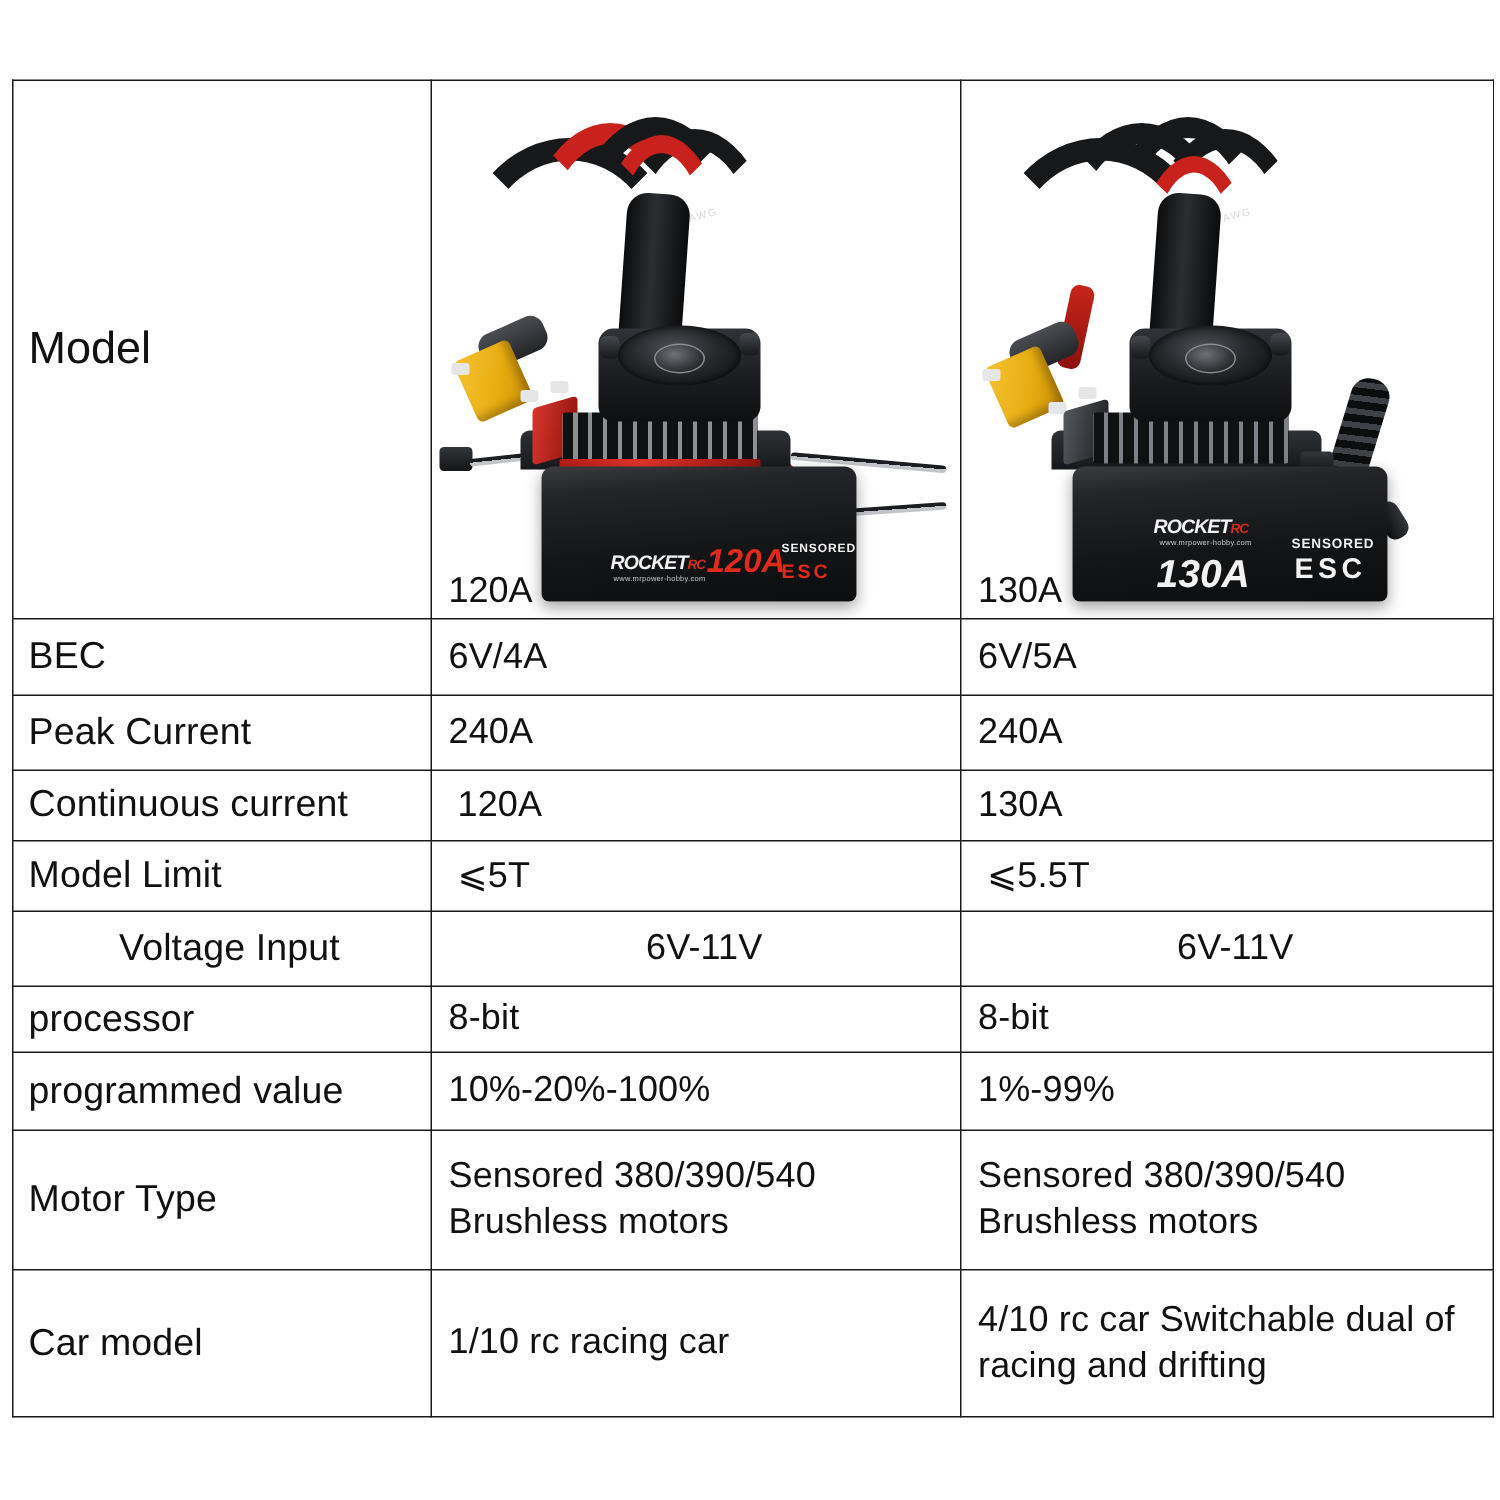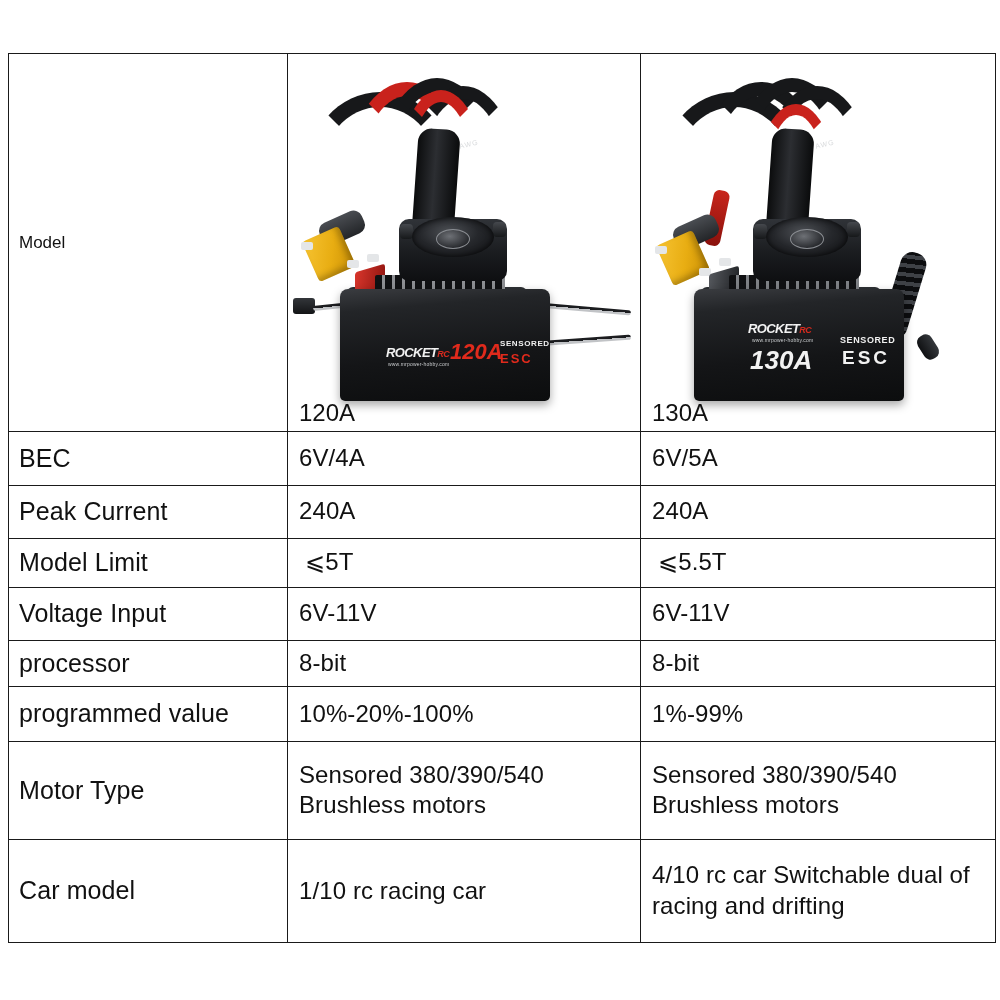--- a/index.html
+++ b/index.html
@@ -45,21 +45,21 @@
     font-size: 24px;
     padding-left: 11px;
     line-height: 1.28;
     letter-spacing: .1px;
   }
   .val.indent { padding-left: 17px; }
 
   
   td.model-cell { height: 358px; }
   .model-lbl {
-    font-size: 17px;
+    font-size: 30px;
     padding-left: 10px;
   }
   .photo-cell {
     position: relative;
     height: 358px;
     overflow: hidden;
   }
   .photo-caption {
     position: absolute;
     left: 11px;
@@ -116,24 +116,24 @@
     position: absolute;
     width: 12px;
     height: 8px;
     background: #e4e6e8;
     border-radius: 2px;
   }
 
   
   .body-box {
     position: absolute;
-    left: 41px;
+    left: 62px;
     bottom: 8px;
     width: 210px;
-    height: 112px;
+    height: 90px;
     background: linear-gradient(175deg, #3a3c40 0%, #232528 18%, #141517 60%, #0c0d0e 100%);
     border-radius: 8px 8px 5px 5px;
     box-shadow: 0 4px 10px rgba(0,0,0,.35);
   }
   .body-top-face {
     position: absolute;
     left: 48px;
     bottom: 96px;
     width: 180px;
     height: 26px;
@@ -453,34 +453,45 @@
           <div class="lbl">Peak Current</div>
         </td>
     <td>
           <div class="val">240A</div>
         </td>
     <td>
           <div class="val">240A</div>
         </td>
   </tr>
 
-
   <tr style="height:47px;">
     <td>
+          <div class="lbl">Continuous current</div>
+        </td>
+    <td>
+          <div class="val indent">120A</div>
+        </td>
+    <td>
+          <div class="val">130A</div>
+        </td>
+  </tr>
+
+  <tr style="height:47px;">
+    <td>
           <div class="lbl">Model Limit</div>
         </td>
     <td>
           <div class="val indent">⩽5T</div>
         </td>
     <td>
           <div class="val indent">⩽5.5T</div>
         </td>
   </tr>
 
-  <tr style="height:50px;">
+  <tr style="height:50px;text-align:center;">
     <td>
           <div class="lbl">Voltage Input</div>
         </td>
     <td>
           <div class="val">6V-11V</div>
         </td>
     <td>
           <div class="val">6V-11V</div>
         </td>
   </tr>

